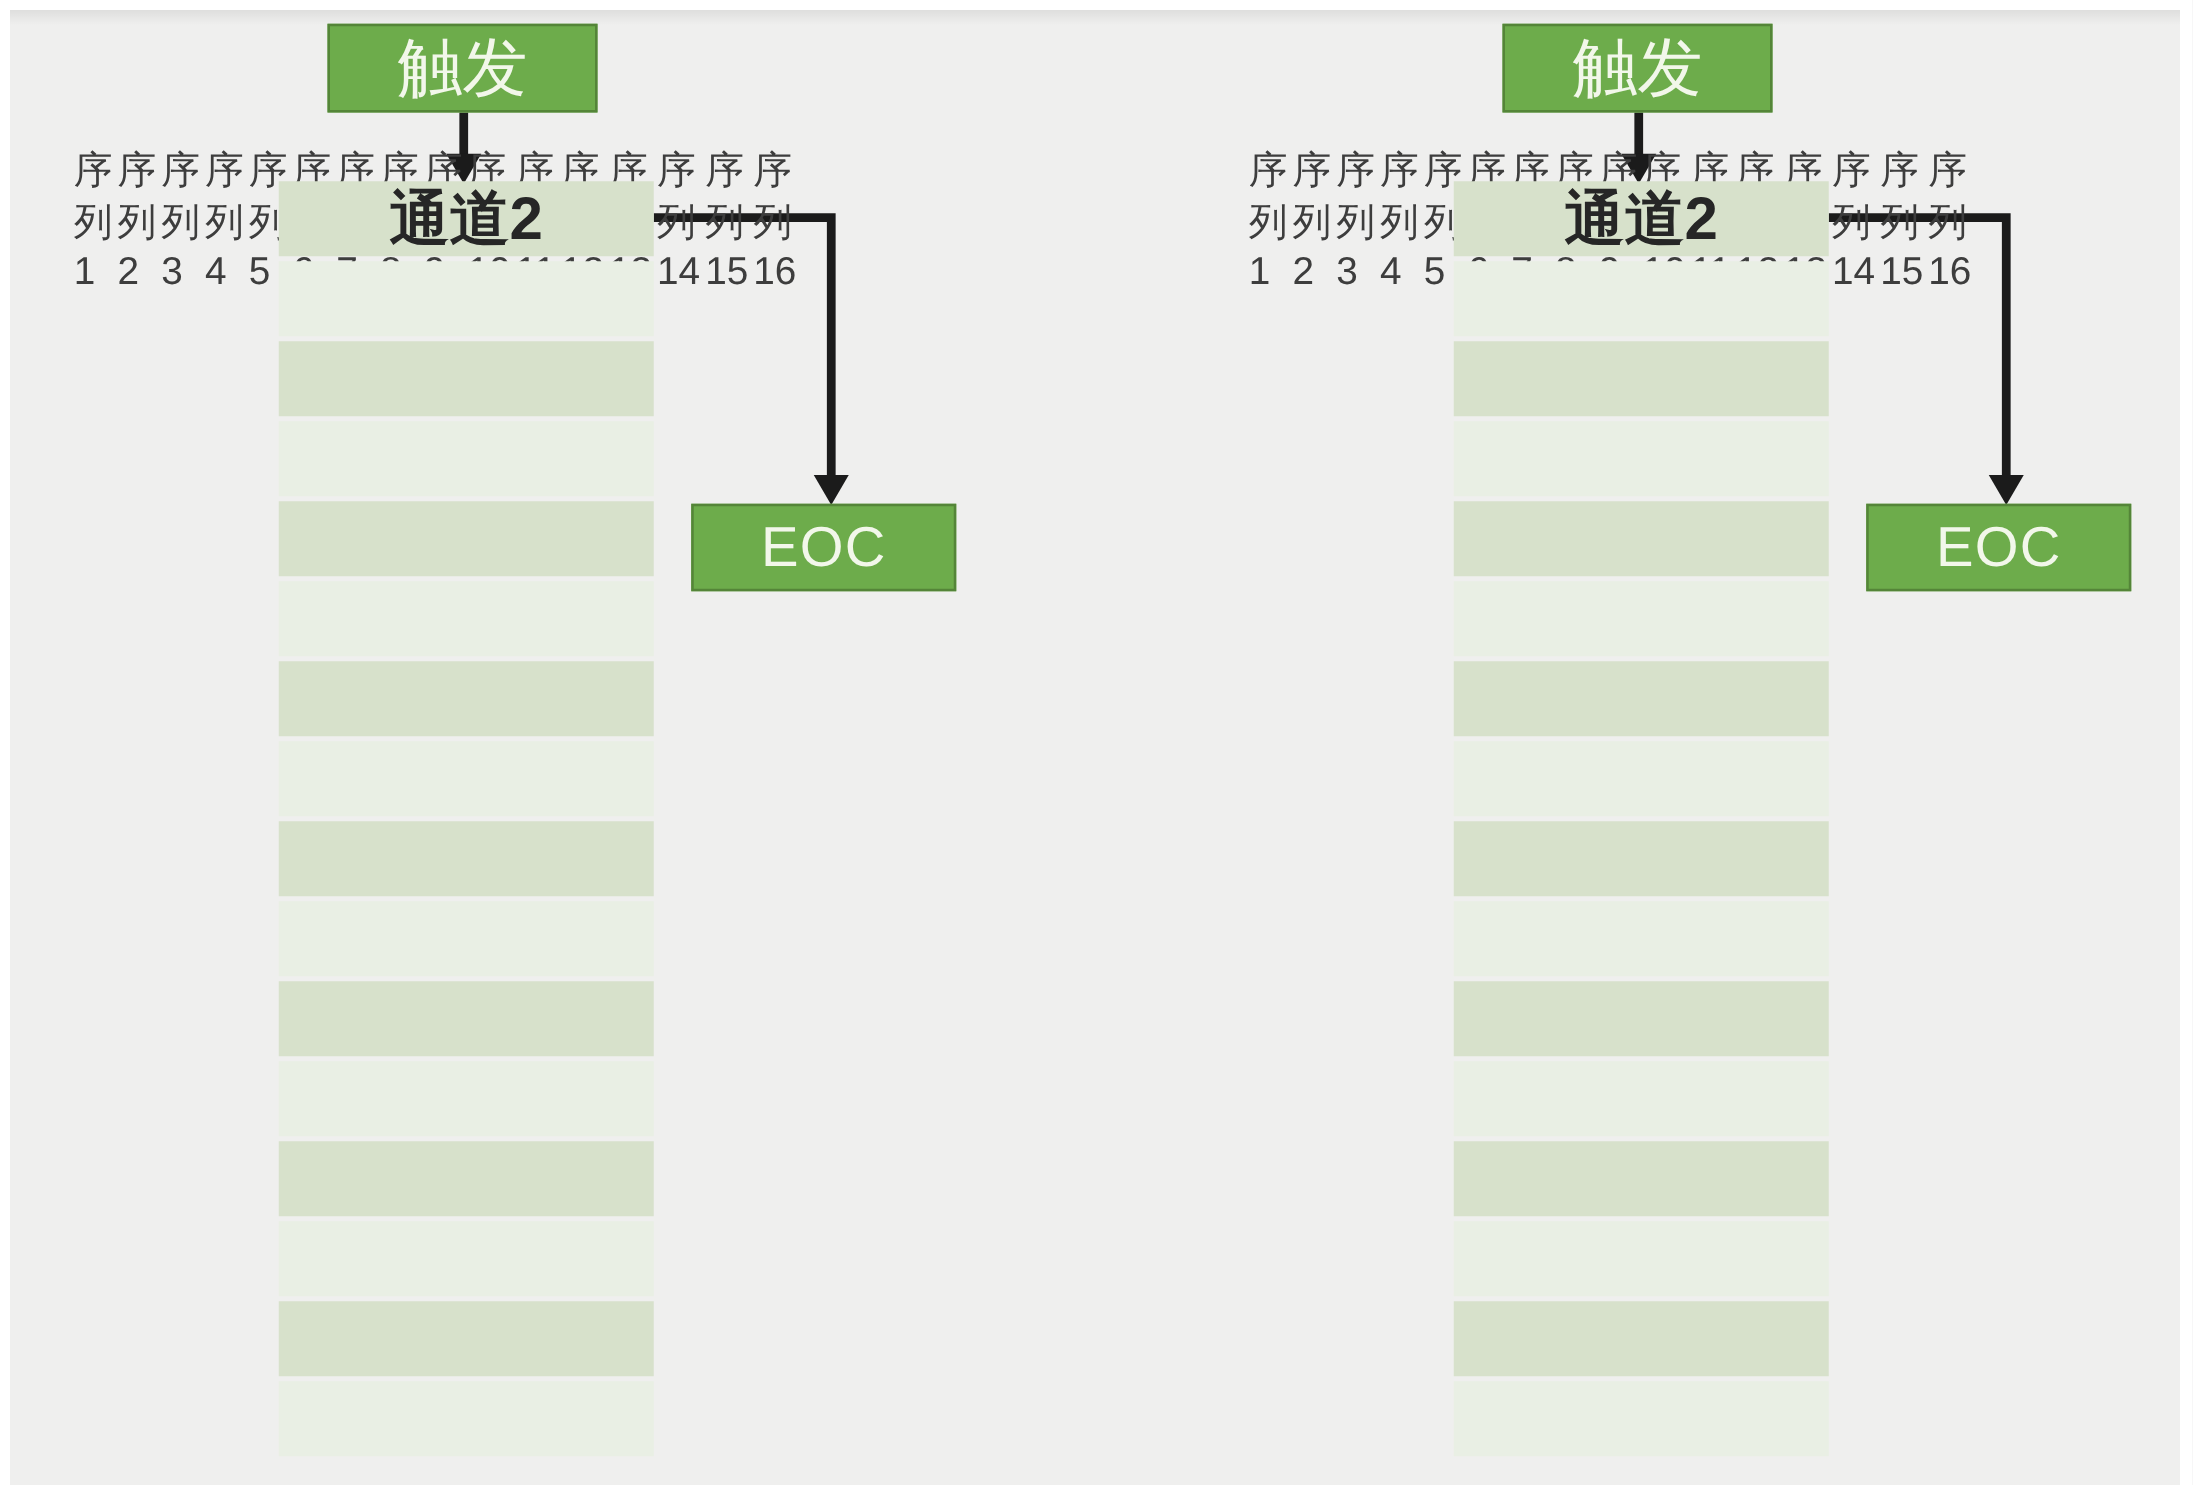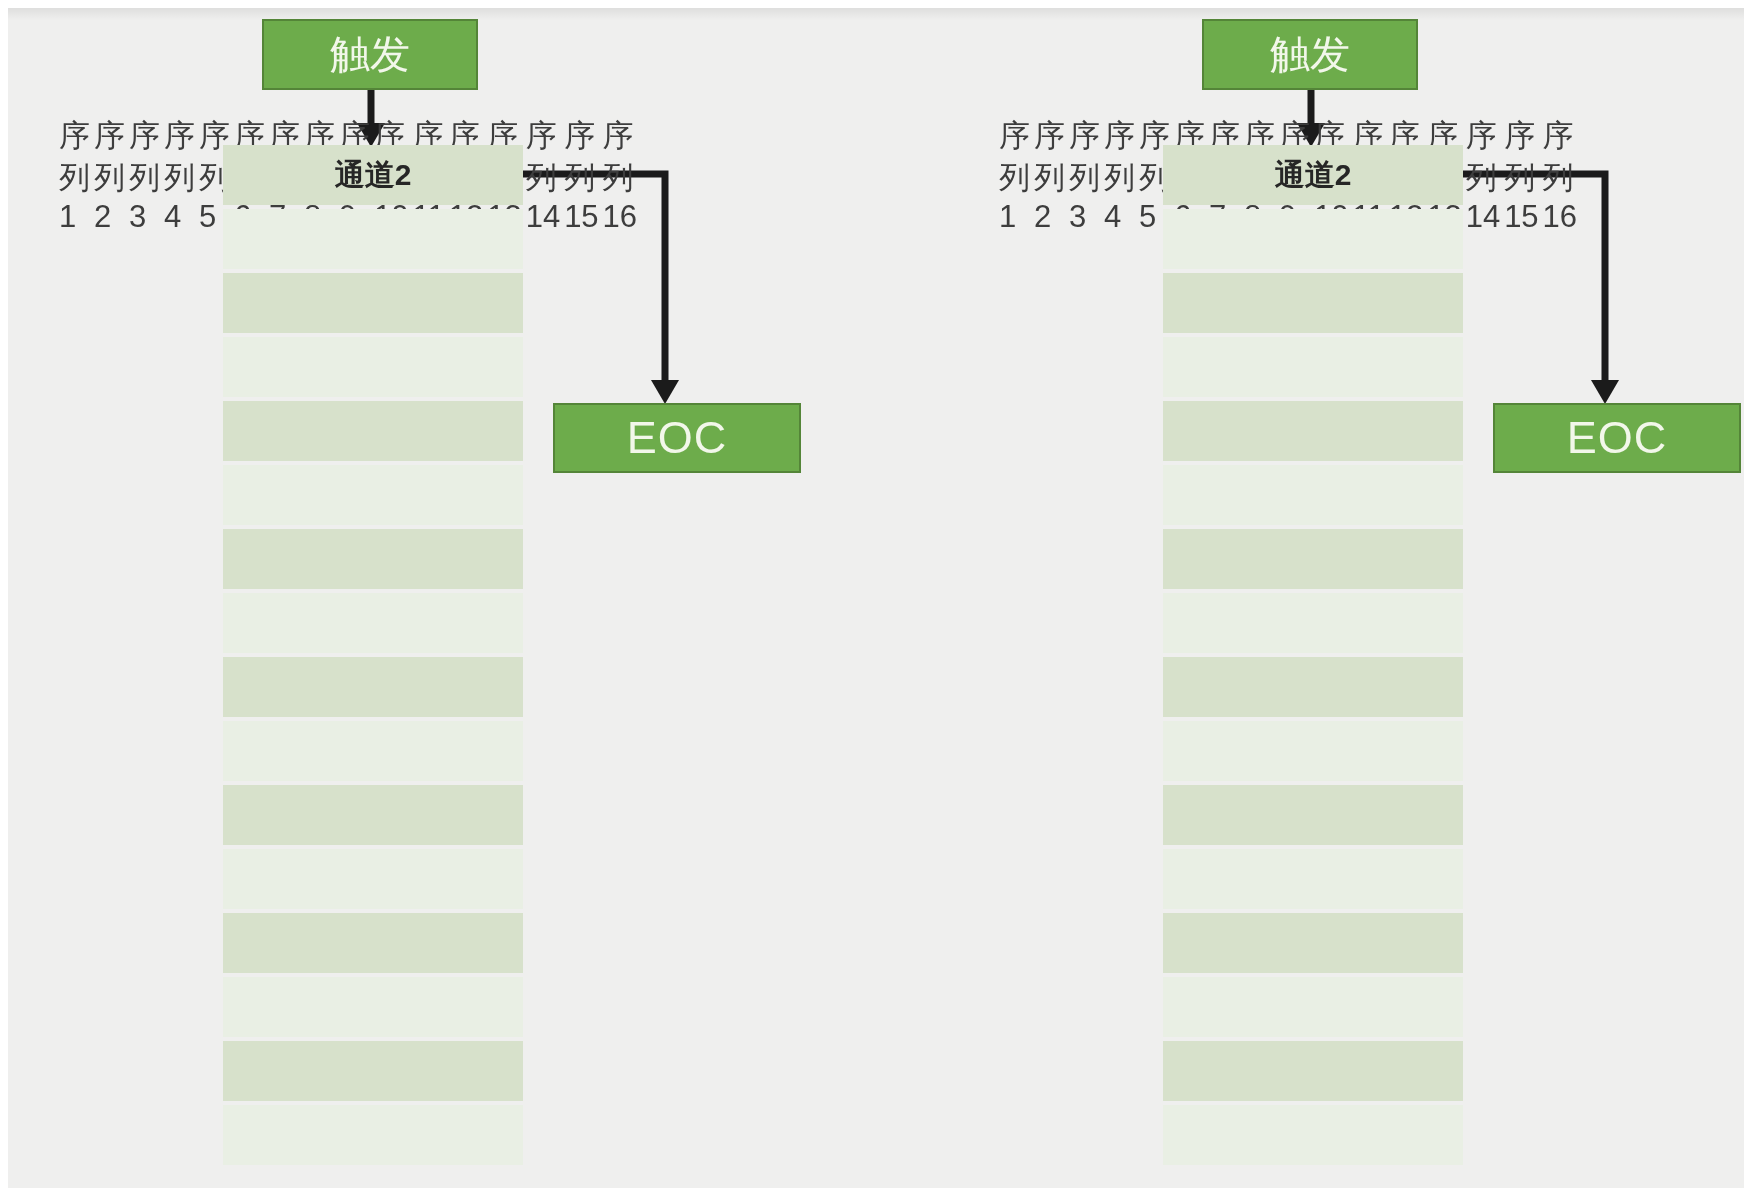--- a/index.html
+++ b/index.html
@@ -52,25 +52,25 @@
     display: flex;
     align-items: center;
     justify-content: center;
     background: var(--accent-green);
     border: 2px solid var(--accent-green-border);
     color: var(--button-text);
   }
   .trigger {
     left: 262px; top: 19px;
     width: 216px; height: 71px;
-    font-size: 40px;
+    font-size: 52px;
   }
   .eoc {
     left: 553px; top: 403px;
-    width: 248px; height: 70px;
+    width: 212px; height: 70px;
     font-size: 45px;
     letter-spacing: 1px;
   }
 
   .labels-col {
     position: absolute;
     left: 59px; top: 145px;
     width: 164px;
     display: flex;
     flex-direction: row;
@@ -94,21 +94,21 @@
     gap: 4px;
   }
   .cell { height: 60px; }
   .cell.odd  { background: var(--row-odd); }
   .cell.even { background: var(--row-even); }
   .cell.channel {
     display: flex;
     align-items: center;
     justify-content: center;
     font-weight: bold;
-    font-size: 30px;
+    font-size: 48px;
     color: var(--channel-text);
   }
 
   svg.arrows {
     position: absolute;
     left: 0; top: 0;
     pointer-events: none;
   }
   .arrow-line { stroke: var(--arrow); stroke-width: 7; fill: none; }
   .arrow-head { fill: var(--arrow); stroke: none; }

